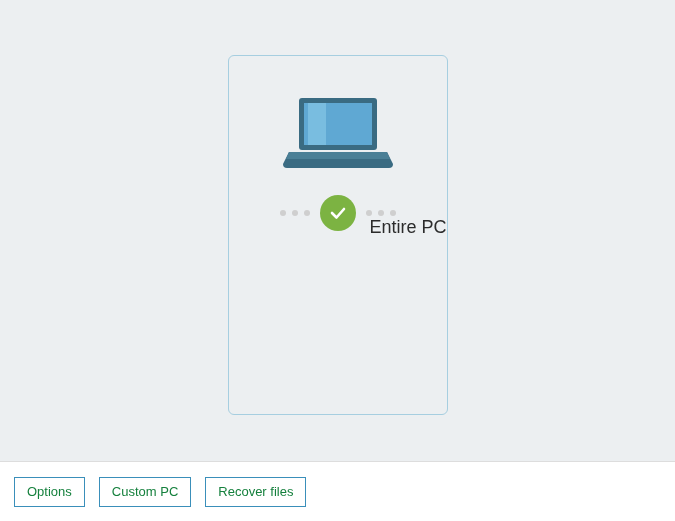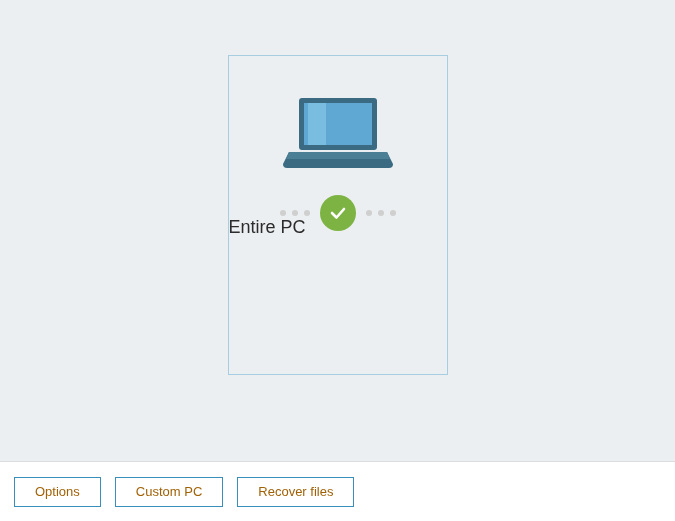--- a/index.html
+++ b/index.html
@@ -21,25 +21,26 @@
     padding-top: 55px;
   }
   .panels {
     display: flex;
     align-items: flex-start;
     gap: 80px;
     position: relative;
   }
   .panel {
     width: 220px;
-    height: 320px;
+    height: 360px;
     display: flex;
     flex-direction: column;
-    align-items: flex-start;
+    align-items: flex-end;
     cursor: pointer;
+    border-radius: 6px;
   }
   .panel.source {
     border: 1px solid #a6cee0;
     background: #eceff1;
   }
   .panel.dest {
     background: #ffffff;
     box-shadow: 0 2px 6px rgba(0,0,0,0.08);
   }
   .panel .icon-area {
@@ -101,25 +102,25 @@
     display: flex;
     align-items: center;
     padding: 0 14px;
   }
   .footer-left {
     display: flex;
     gap: 14px;
   }
   .btn {
     height: 30px;
-    padding: 0 20px;
+    padding: 0 12px;
     font-size: 13px;
     background: #ffffff;
     border: 1px solid #3a8fba;
-    color: #a16207;
+    color: #15803d;
     cursor: pointer;
     display: inline-flex;
     align-items: center;
     justify-content: center;
   }
   .btn-primary {
     background: #8bc34a;
     border: 1px solid #7cb342;
     color: #ffffff;
     padding: 0 22px;

